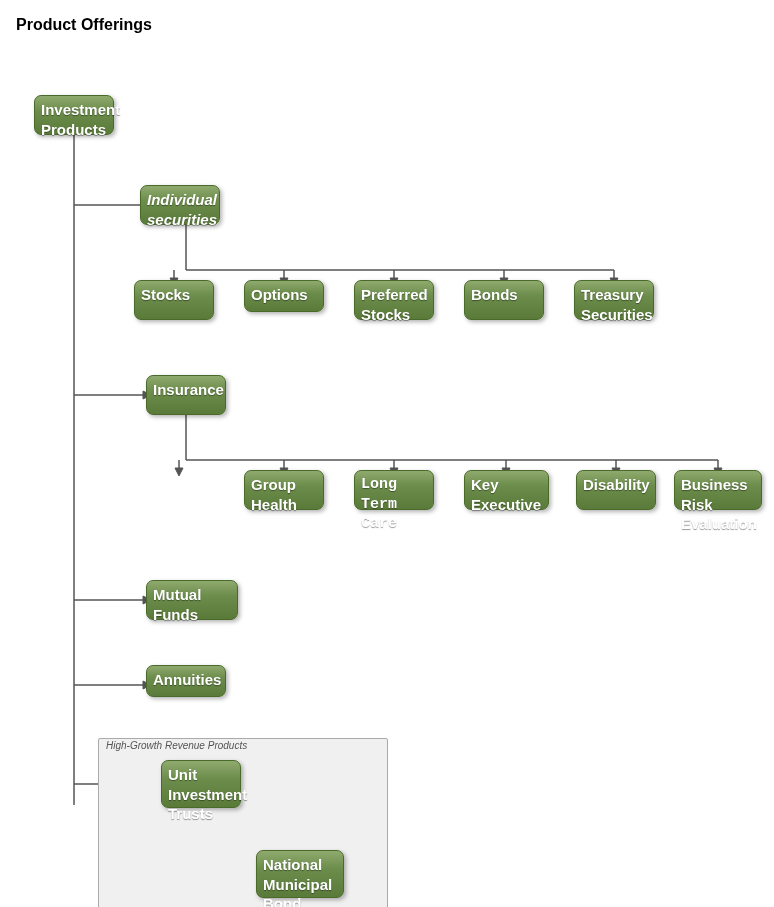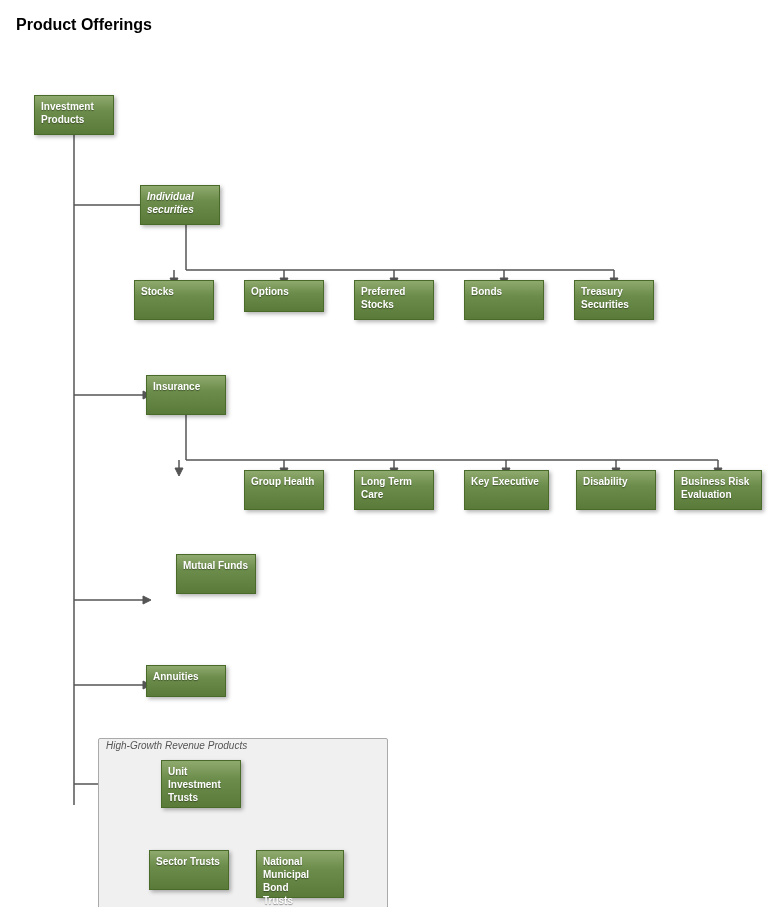--- a/index.html
+++ b/index.html
@@ -19,24 +19,24 @@
     }
     .diagram {
       position: relative;
       width: 750px;
       height: 860px;
     }
     .node {
       position: absolute;
       background: linear-gradient(180deg, #8faa6e 0%, #6b8c4a 40%, #5a7a3a 100%);
       border: 1px solid #4a6a2a;
-      border-radius: 0;
+      border-radius: 7px;
       padding: 4px 6px;
       color: #fff;
-      font-size: 10px;
+      font-size: 15px;
       font-weight: bold;
       text-shadow: 0 1px 1px rgba(0,0,0,0.4);
       box-shadow: 2px 2px 4px rgba(0,0,0,0.3);
       display: flex;
       align-items: flex-start;
       justify-content: flex-start;
       line-height: 1.3;
     }
     svg.lines {
       position: absolute;
@@ -150,22 +150,21 @@
 
   <div class="node" style="left:18px; top:45px; width:80px; height:40px;">Investment<br>Products</div>
   <div class="node" style="left:124px; top:135px; width:80px; height:40px;font-style:italic;">Individual<br>securities</div>
   <div class="node" style="left:118px; top:230px; width:80px; height:40px;">Stocks</div>
   <div class="node" style="left:228px; top:230px; width:80px; height:32px;">Options</div>
   <div class="node" style="left:338px; top:230px; width:80px; height:40px;">Preferred<br>Stocks</div>
   <div class="node" style="left:448px; top:230px; width:80px; height:40px;">Bonds</div>
   <div class="node" style="left:558px; top:230px; width:80px; height:40px;">Treasury<br>Securities</div>
   <div class="node" style="left:130px; top:325px; width:80px; height:40px;">Insurance</div>
   <div class="node" style="left:228px; top:420px; width:80px; height:40px;">Group Health</div>
-  <div class="node" style="left:338px; top:420px; width:80px; height:40px;">Long Term<br>Care</div>
+  <div class="node" style="left:338px; top:420px; width:80px; height:40px;font-family:Liberation Mono, monospace;">Long Term<br>Care</div>
   <div class="node" style="left:448px; top:420px; width:85px; height:40px;">Key Executive</div>
   <div class="node" style="left:560px; top:420px; width:80px; height:40px;">Disability</div>
   <div class="node" style="left:658px; top:420px; width:88px; height:40px;">Business Risk<br>Evaluation</div>
-  <div class="node" style="left:130px; top:504px; width:80px; height:40px;margin-left:30px;">Mutual Funds</div>
+  <div class="node" style="left:130px; top:530px; width:92px; height:40px;">Mutual Funds</div>
   <div class="node" style="left:130px; top:615px; width:80px; height:32px;text-align:right;">Annuities</div>
   <div class="node" style="left:145px; top:710px; width:80px; height:48px;">Unit<br>Investment<br>Trusts</div>
-  <div class="node" style="left:133px; top:800px; width:80px; height:40px;">Sector Trusts</div>
   <div class="node" style="left:240px; top:800px; width:88px; height:48px;">National<br>Municipal Bond<br>Trusts</div>
 </div>
 
 </body></html>

